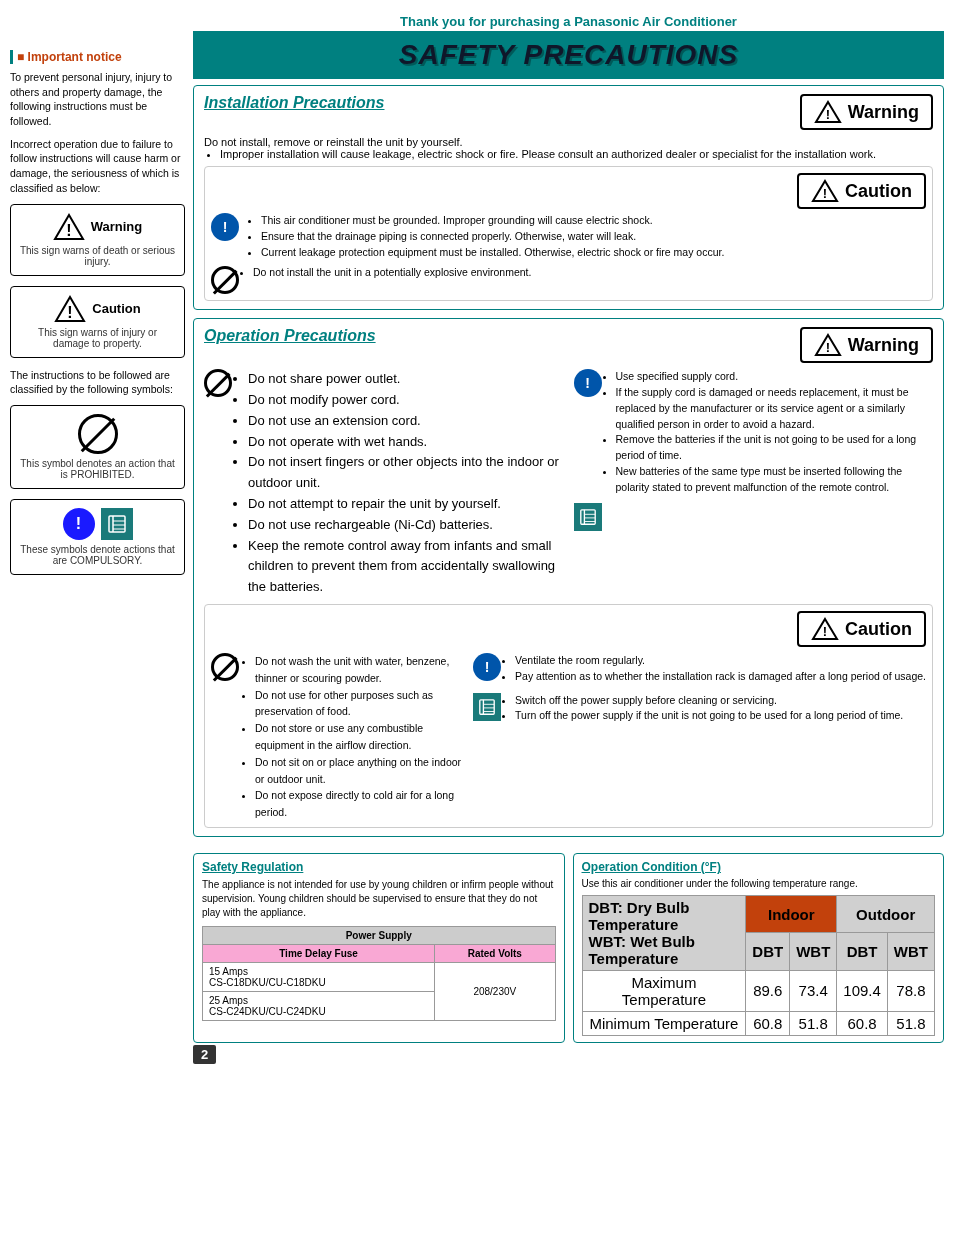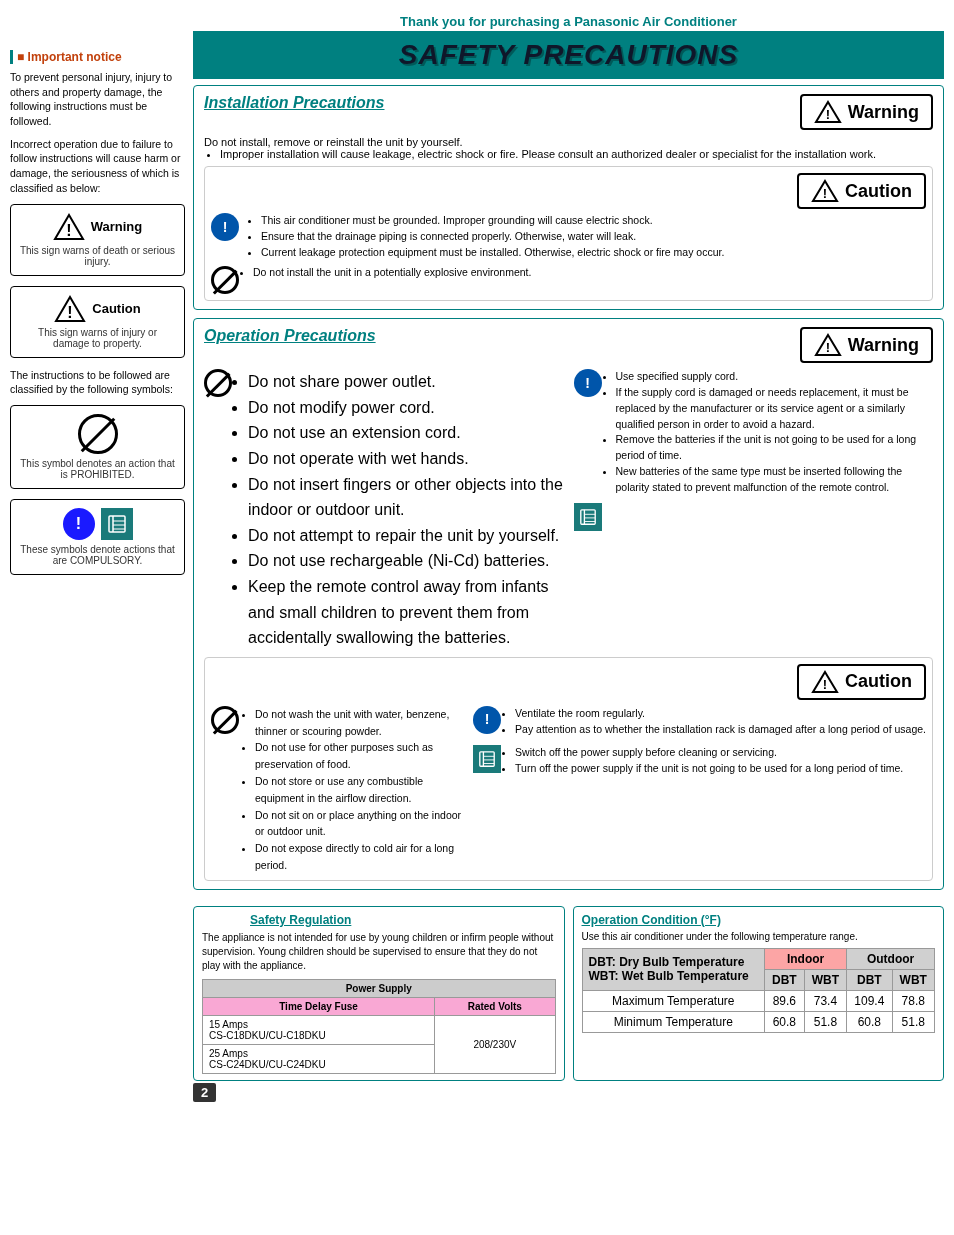--- a/index.html
+++ b/index.html
@@ -271,21 +271,20 @@
       border: 1.5px solid #008080;
       border-radius: 4px;
       padding: 6px 8px;
     }
     .safety-reg .reg-title {
       font-size: 12px;
       font-weight: bold;
       color: #008080;
       text-decoration: underline;
       margin-bottom: 4px;
-      margin-left: 48px;
     }
     .safety-reg p {
       font-size: 10px;
       line-height: 1.4;
       margin-bottom: 6px;
     }
     .power-supply-table {
       width: 100%;
       border-collapse: collapse;
       font-size: 10px;
@@ -312,21 +311,21 @@
       text-decoration: underline;
       margin-bottom: 4px;
     }
     .op-condition p {
       font-size: 10px;
       margin-bottom: 6px;
     }
     .temp-table {
       width: 100%;
       border-collapse: collapse;
-      font-size: 12px;
+      font-size: 15px;
       border-radius: 8px;
     }
     .temp-table th, .temp-table td {
       border: 1px solid #999;
       padding: 3px 6px;
       text-align: center;
     }
     .temp-table .header-main th {
       background: #d0d0d0;
     }
@@ -482,21 +481,21 @@
             <text x="14" y="19" text-anchor="middle" font-size="13" font-weight="bold" fill="black">!</text>
           </svg>
           <span class="badge-label">Warning</span>
         </div>
       </div>
 
       <div class="op-body">
         <div class="op-col">
           <div class="caution-row">
             <div class="prohibited-sm"></div>
-            <ul style="margin-left:8px; font-size:16px; line-height:1.6;">
+            <ul style="margin-left:8px; font-size:13px; line-height:1.6;">
               <li>Do not share power outlet.</li>
               <li>Do not modify power cord.</li>
               <li>Do not use an extension cord.</li>
               <li>Do not operate with wet hands.</li>
               <li>Do not insert fingers or other objects into the indoor or outdoor unit.</li>
               <li>Do not attempt to repair the unit by yourself.</li>
               <li>Do not use rechargeable (Ni-Cd) batteries.</li>
               <li>Keep the remote control away from infants and small children to prevent them from accidentally swallowing the batteries.</li>
             </ul>
           </div>
@@ -605,21 +604,21 @@
         </table>
       </div>
 
       <div class="op-condition">
         <div class="cond-title">Operation Condition (°F)</div>
         <p>Use this air conditioner under the following temperature range.</p>
         <table class="temp-table">
           <thead>
             <tr class="header-main">
               <th rowspan="2" style="text-align:left; background:#d0d0d0;">DBT: Dry Bulb Temperature<br>WBT: Wet Bulb Temperature</th>
-              <th colspan="2" style="background:#fca5a5;">Indoor</th>
+              <th colspan="2" style="background:#c2410c;">Indoor</th>
               <th colspan="2" style="background:#d0d0d0;">Outdoor</th>
             </tr>
             <tr>
               <th style="background:#d0d0d0;">DBT</th>
               <th style="background:#d0d0d0;">WBT</th>
               <th style="background:#d0d0d0;">DBT</th>
               <th style="background:#d0d0d0;">WBT</th>
             </tr>
           </thead>
           <tbody>

